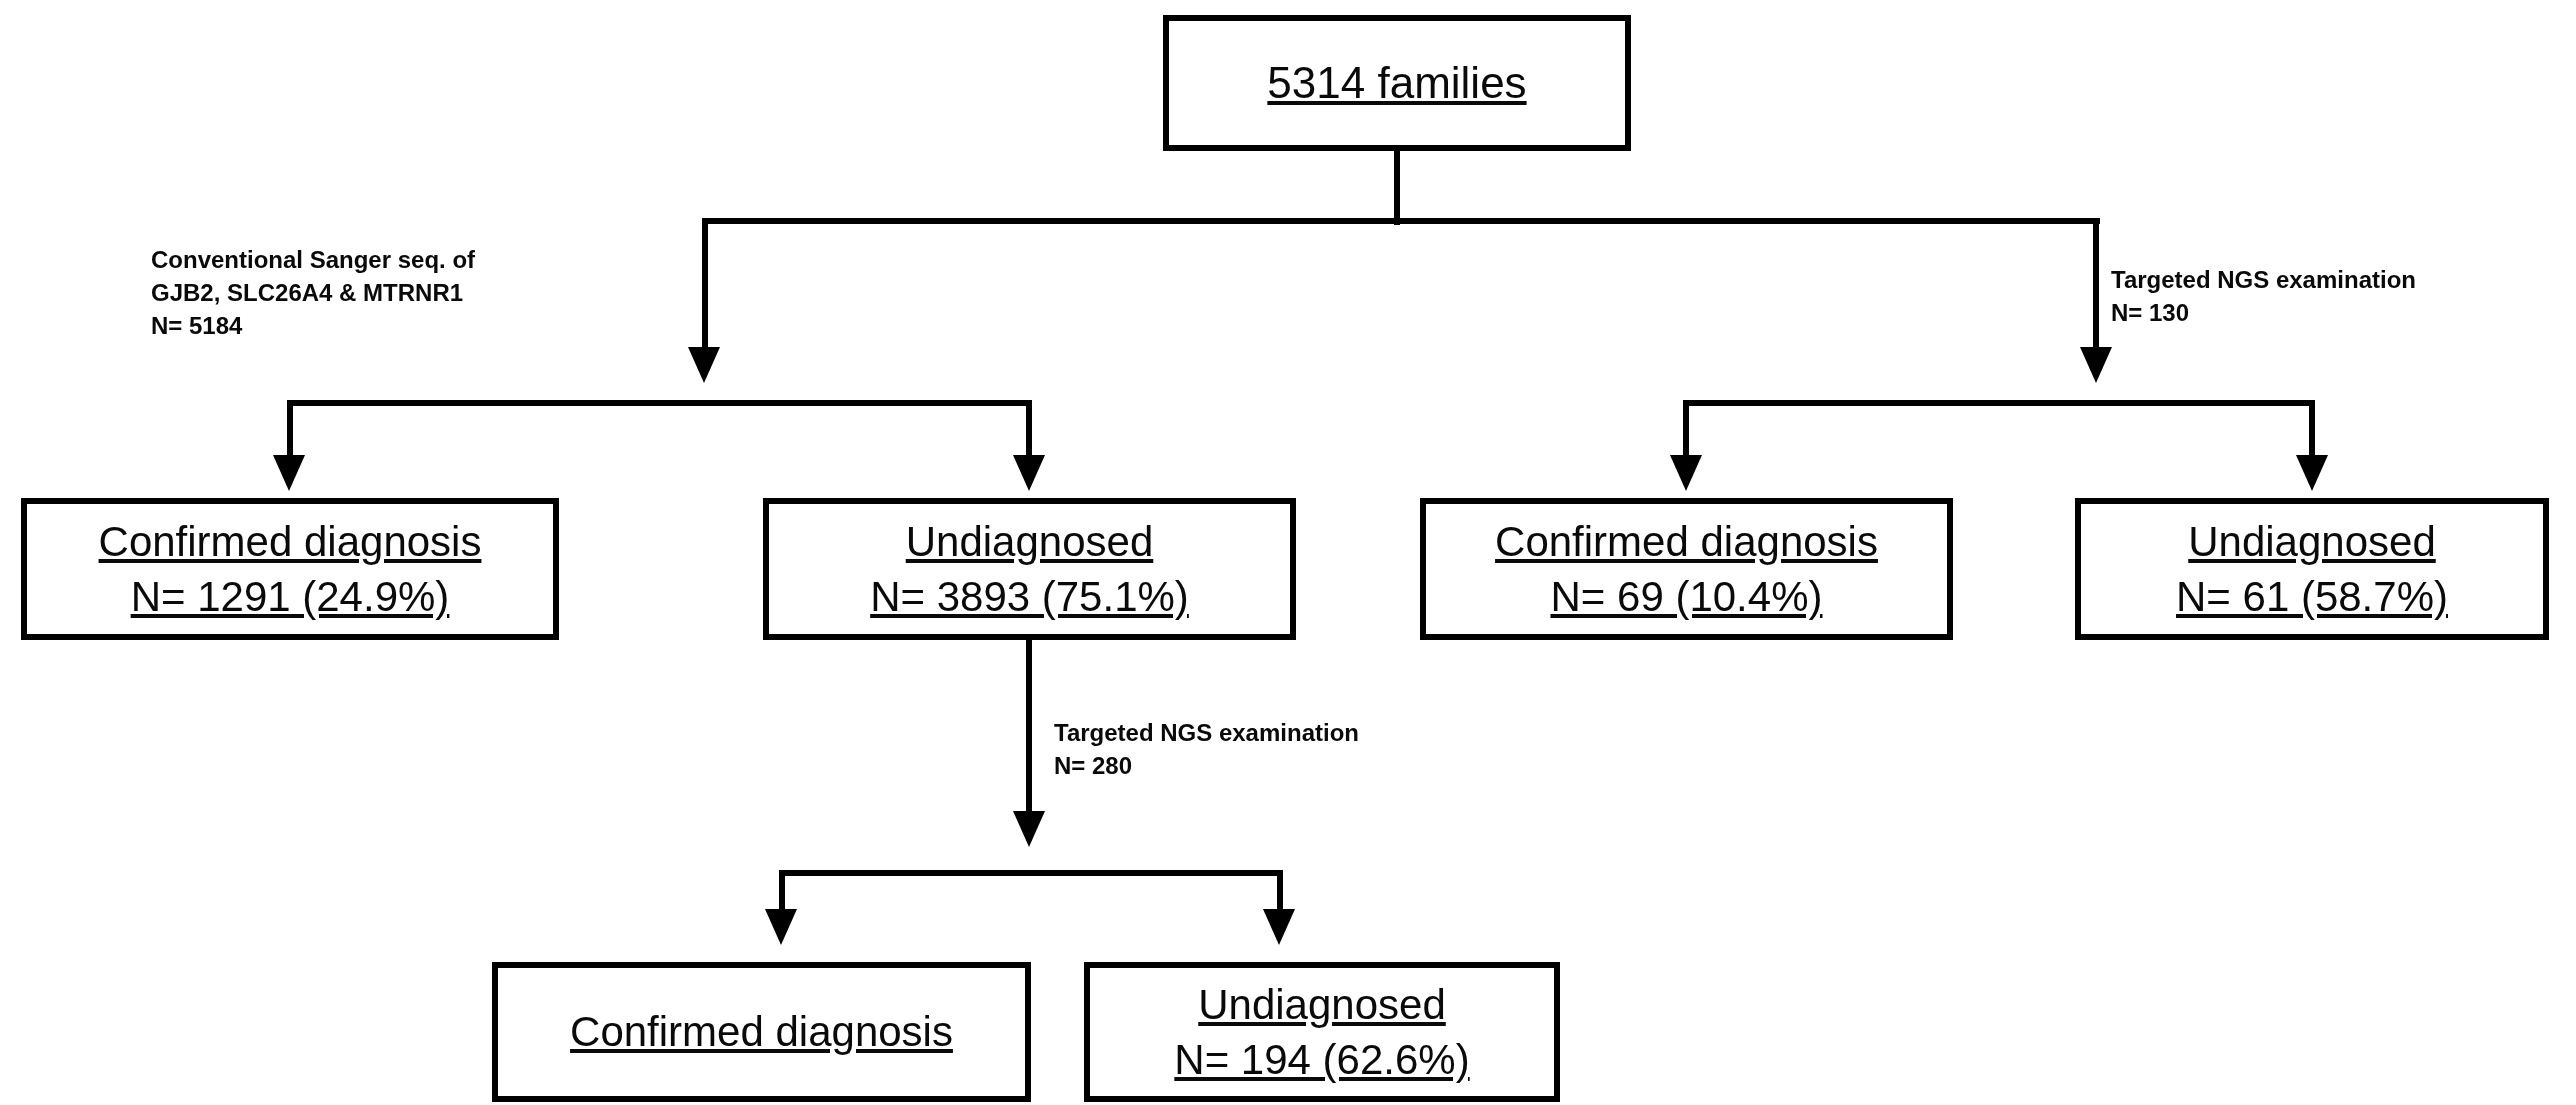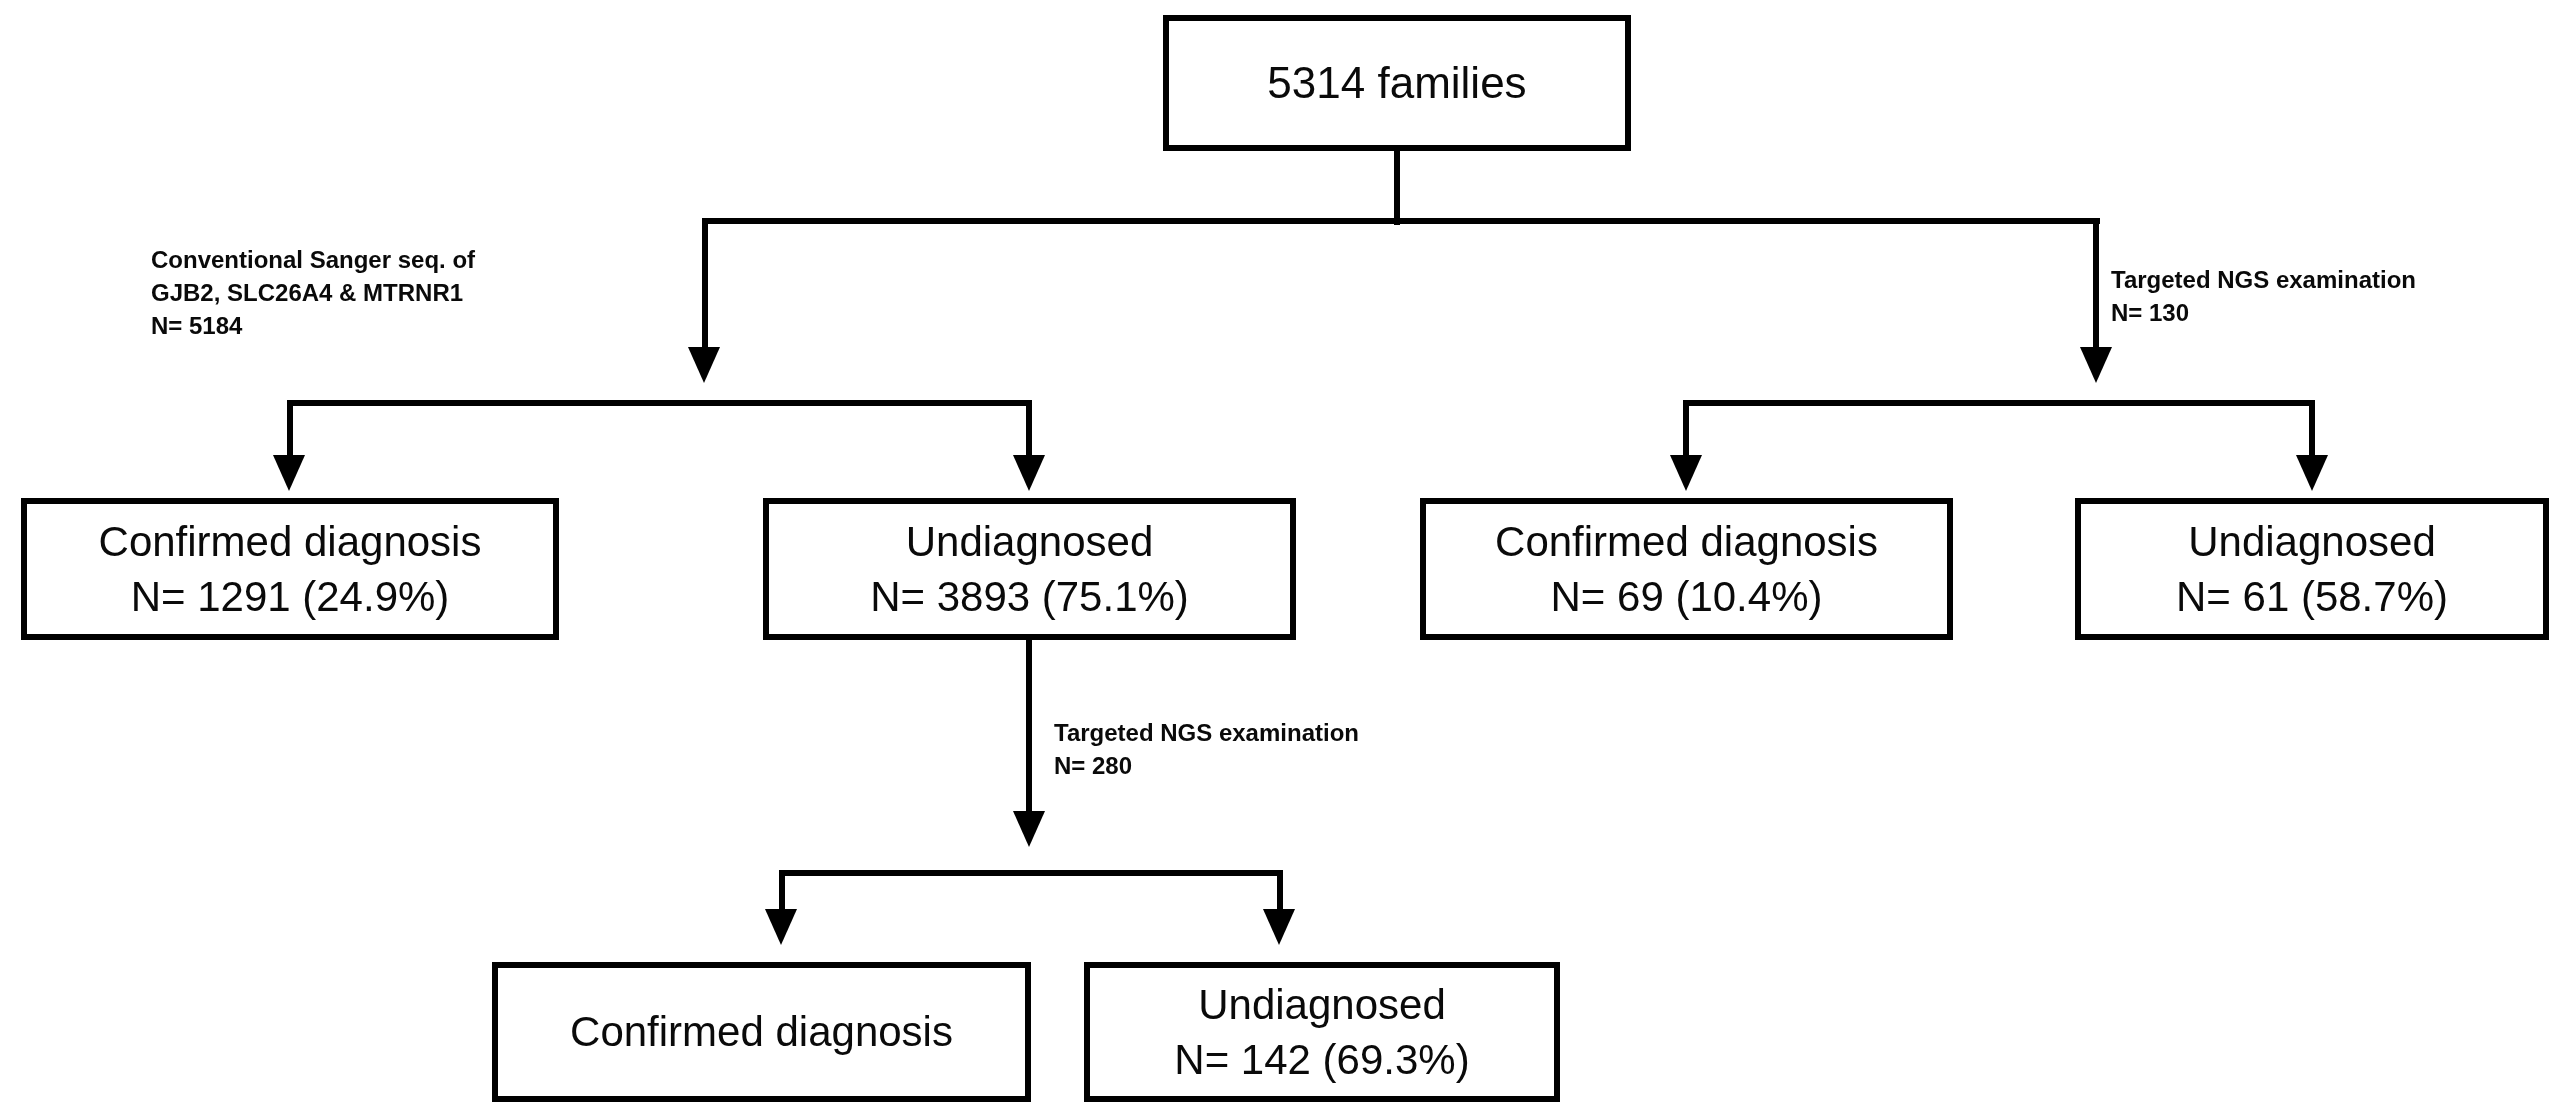--- a/index.html
+++ b/index.html
@@ -19,20 +19,21 @@
     background: #ffffff;
     display: flex;
     flex-direction: column;
     align-items: center;
     justify-content: center;
     text-align: center;
     font-size: 42px;
     line-height: 1.32;
     font-weight: 400;
     color: #0a0a0a;
+    text-decoration: underline;
   }
   .node.root { font-size: 44px; }
   .h-line, .v-line {
     position: absolute;
     background: #000000;
   }
   .arrow-down {
     position: absolute;
     width: 0; height: 0;
     border-left: 16.6px solid transparent;
@@ -121,17 +122,17 @@
   <div class="v-line" style="left:779px; top:870px; width:6px; height:42px;"></div>
   <div class="arrow-down" style="left:765px; top:909px;"></div>
   <div class="v-line" style="left:1277px; top:870px; width:6px; height:42px;"></div>
   <div class="arrow-down" style="left:1263px; top:909px;"></div>
 
   <div class="node" style="left:492px; top:962px; width:539px; height:140px;">
     <div>Confirmed diagnosis</div>
   </div>
   <div class="node" style="left:1084px; top:962px; width:476px; height:140px;">
     <div>Undiagnosed</div>
-    <div>N= 142 (69.3%)</div>
+    <div>N= 194 (62.6%)</div>
   </div>
 
 </div>
 
 
 </body></html>

